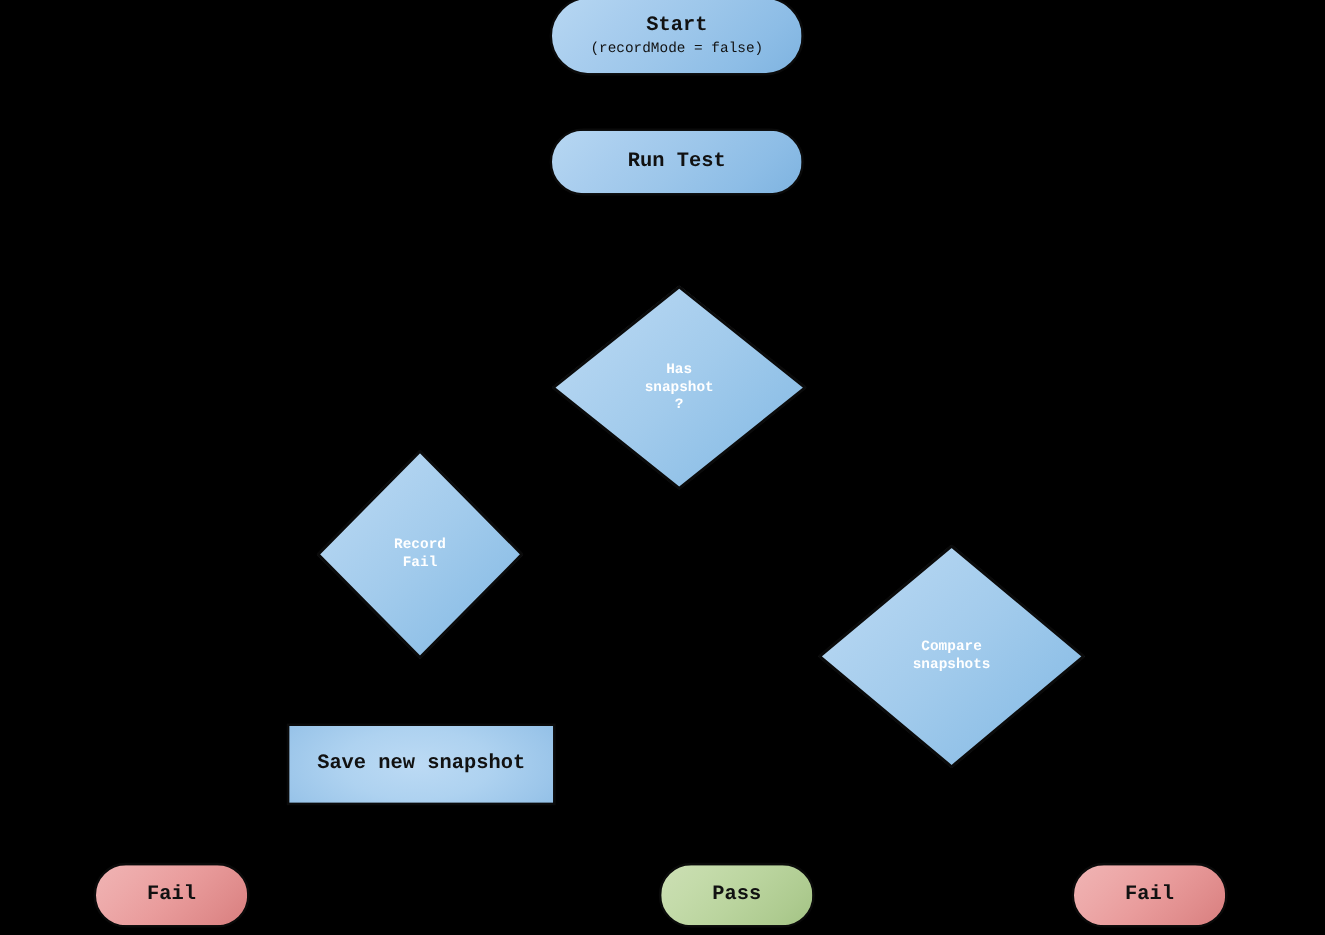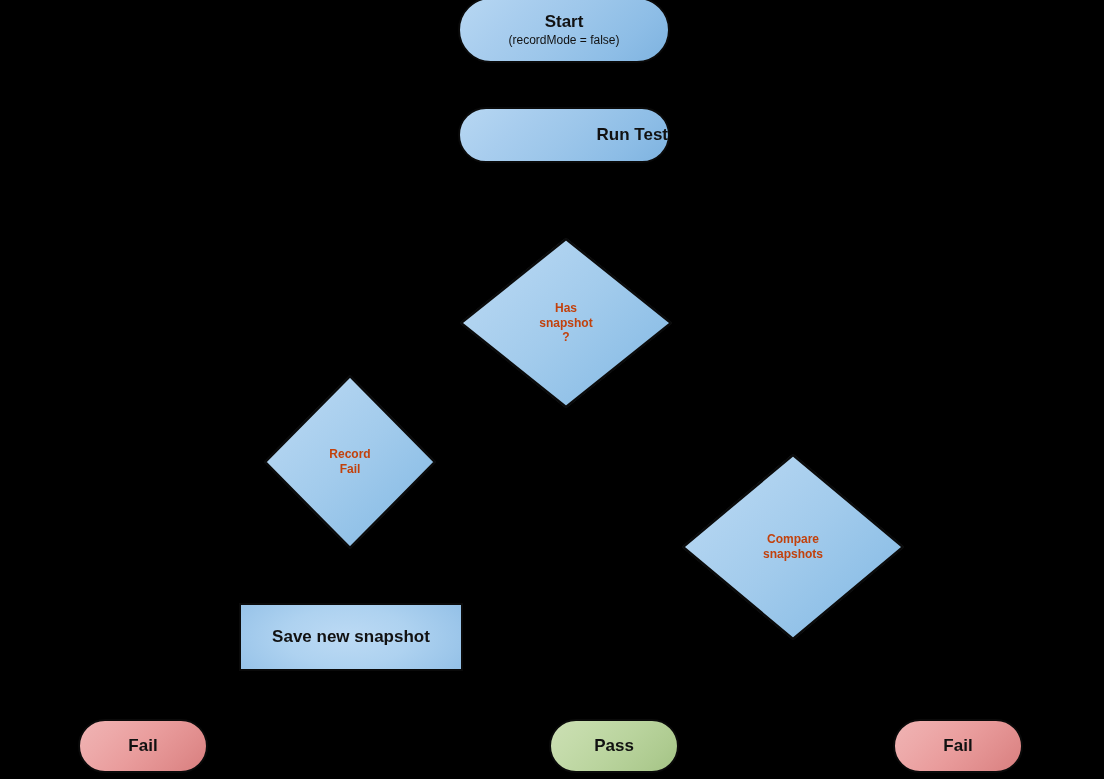--- a/index.html
+++ b/index.html
@@ -14,20 +14,21 @@
     overflow: hidden;
     font-family: "Liberation Sans", sans-serif;
     -webkit-font-smoothing: antialiased;
   }
 
   #canvas {
     position: relative;
     width: 912px;
     height: 779px;
     background: #000000;
+    font-family: Liberation Mono, monospace;
   }
 
   
   .node {
     position: absolute;
     box-sizing: border-box;
     display: flex;
     align-items: center;
     justify-content: center;
     text-align: center;
@@ -107,41 +108,41 @@
   }
   .diamond .diamond-outline {
     position: absolute;
     inset: 0;
     pointer-events: none;
   }
   .diamond .diamond-label {
     position: relative;
     z-index: 2;
     text-align: center;
-    color: #c2410c;
+    color: #ffffff;
     line-height: 1.22;
     font-weight: bold;
   }
 
   .label-bold { font-weight: bold; }
   .label-reg  { font-weight: normal; }
   .t16 { font-size: 12px; }
   .t17 { font-size: 17px; }
 </style>
 </head>
 <body>
 
 <div id="canvas">
 
   <div class="node pill-blue" style="left:458px; top:-3px; width:212px; height:66px; flex-direction:column;">
     <span class="label-bold t17">Start</span>
     <span class="label-reg t16">(recordMode = false)</span>
   </div>
 
-  <div class="node pill-blue" style="left:458px; top:107px; width:212px; height:56px;justify-content:flex-end;">
+  <div class="node pill-blue" style="left:458px; top:107px; width:212px; height:56px;">
     <span class="label-bold t17">Run Test</span>
   </div>
 
   <div class="diamond" style="left:460px; top:238px; width:212px; height:170px;">
     <div class="diamond-shape"></div>
     <svg class="diamond-outline" viewBox="0 0 212 170" preserveAspectRatio="none">
       <polygon points="106,1 211,85 106,169 1,85" fill="none" stroke="#0a0a0a" stroke-width="2.5"></polygon>
     </svg>
     <div class="diamond-label t16">
       <div>Has</div>

